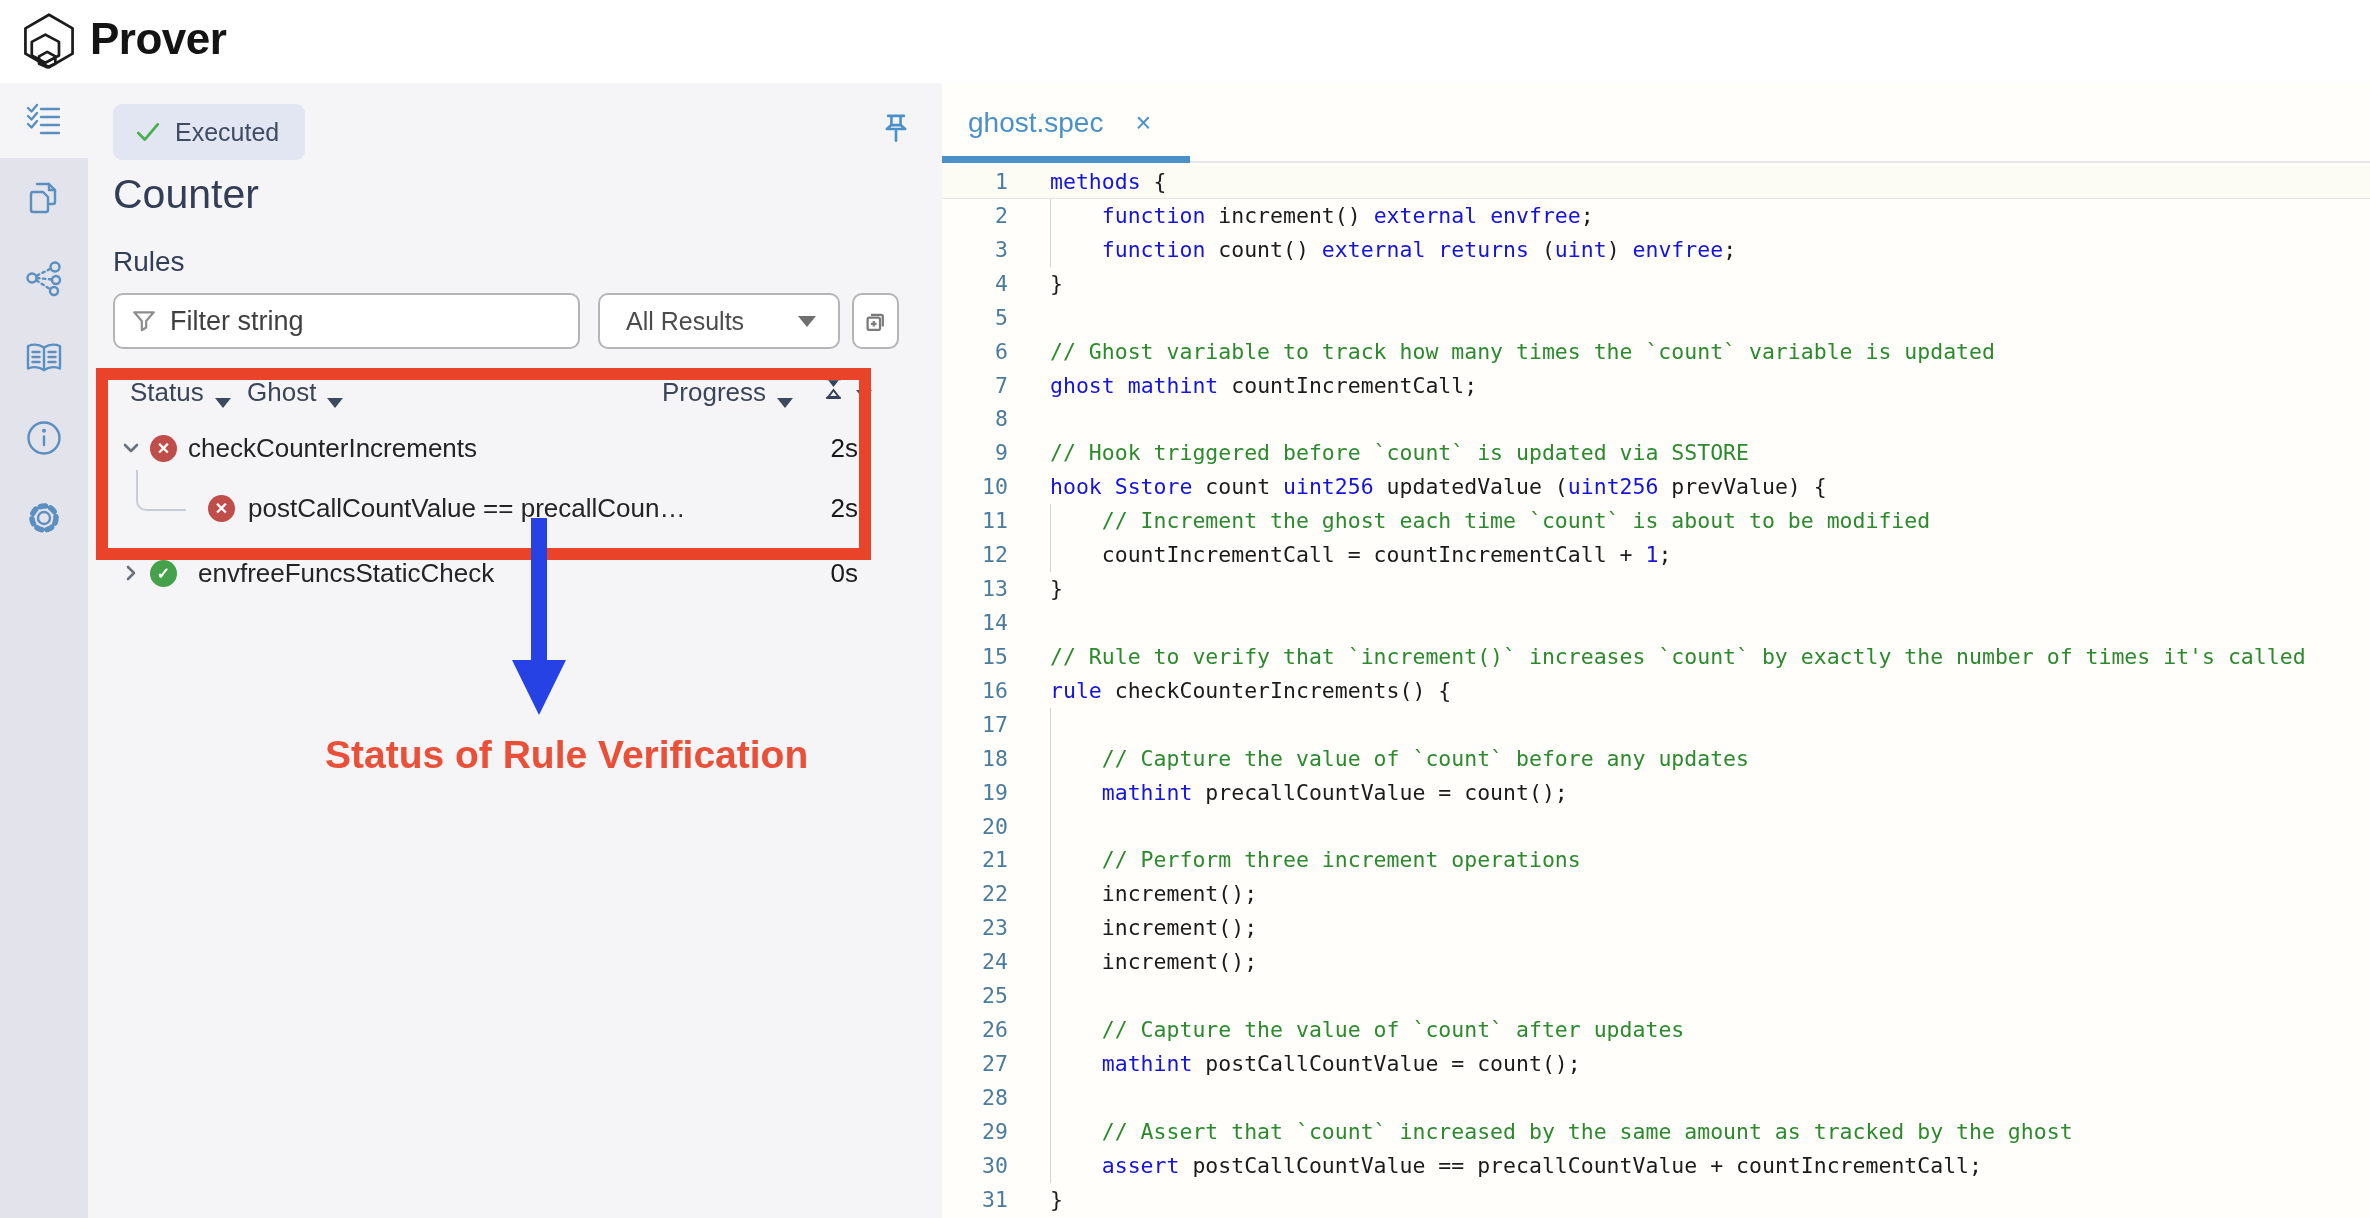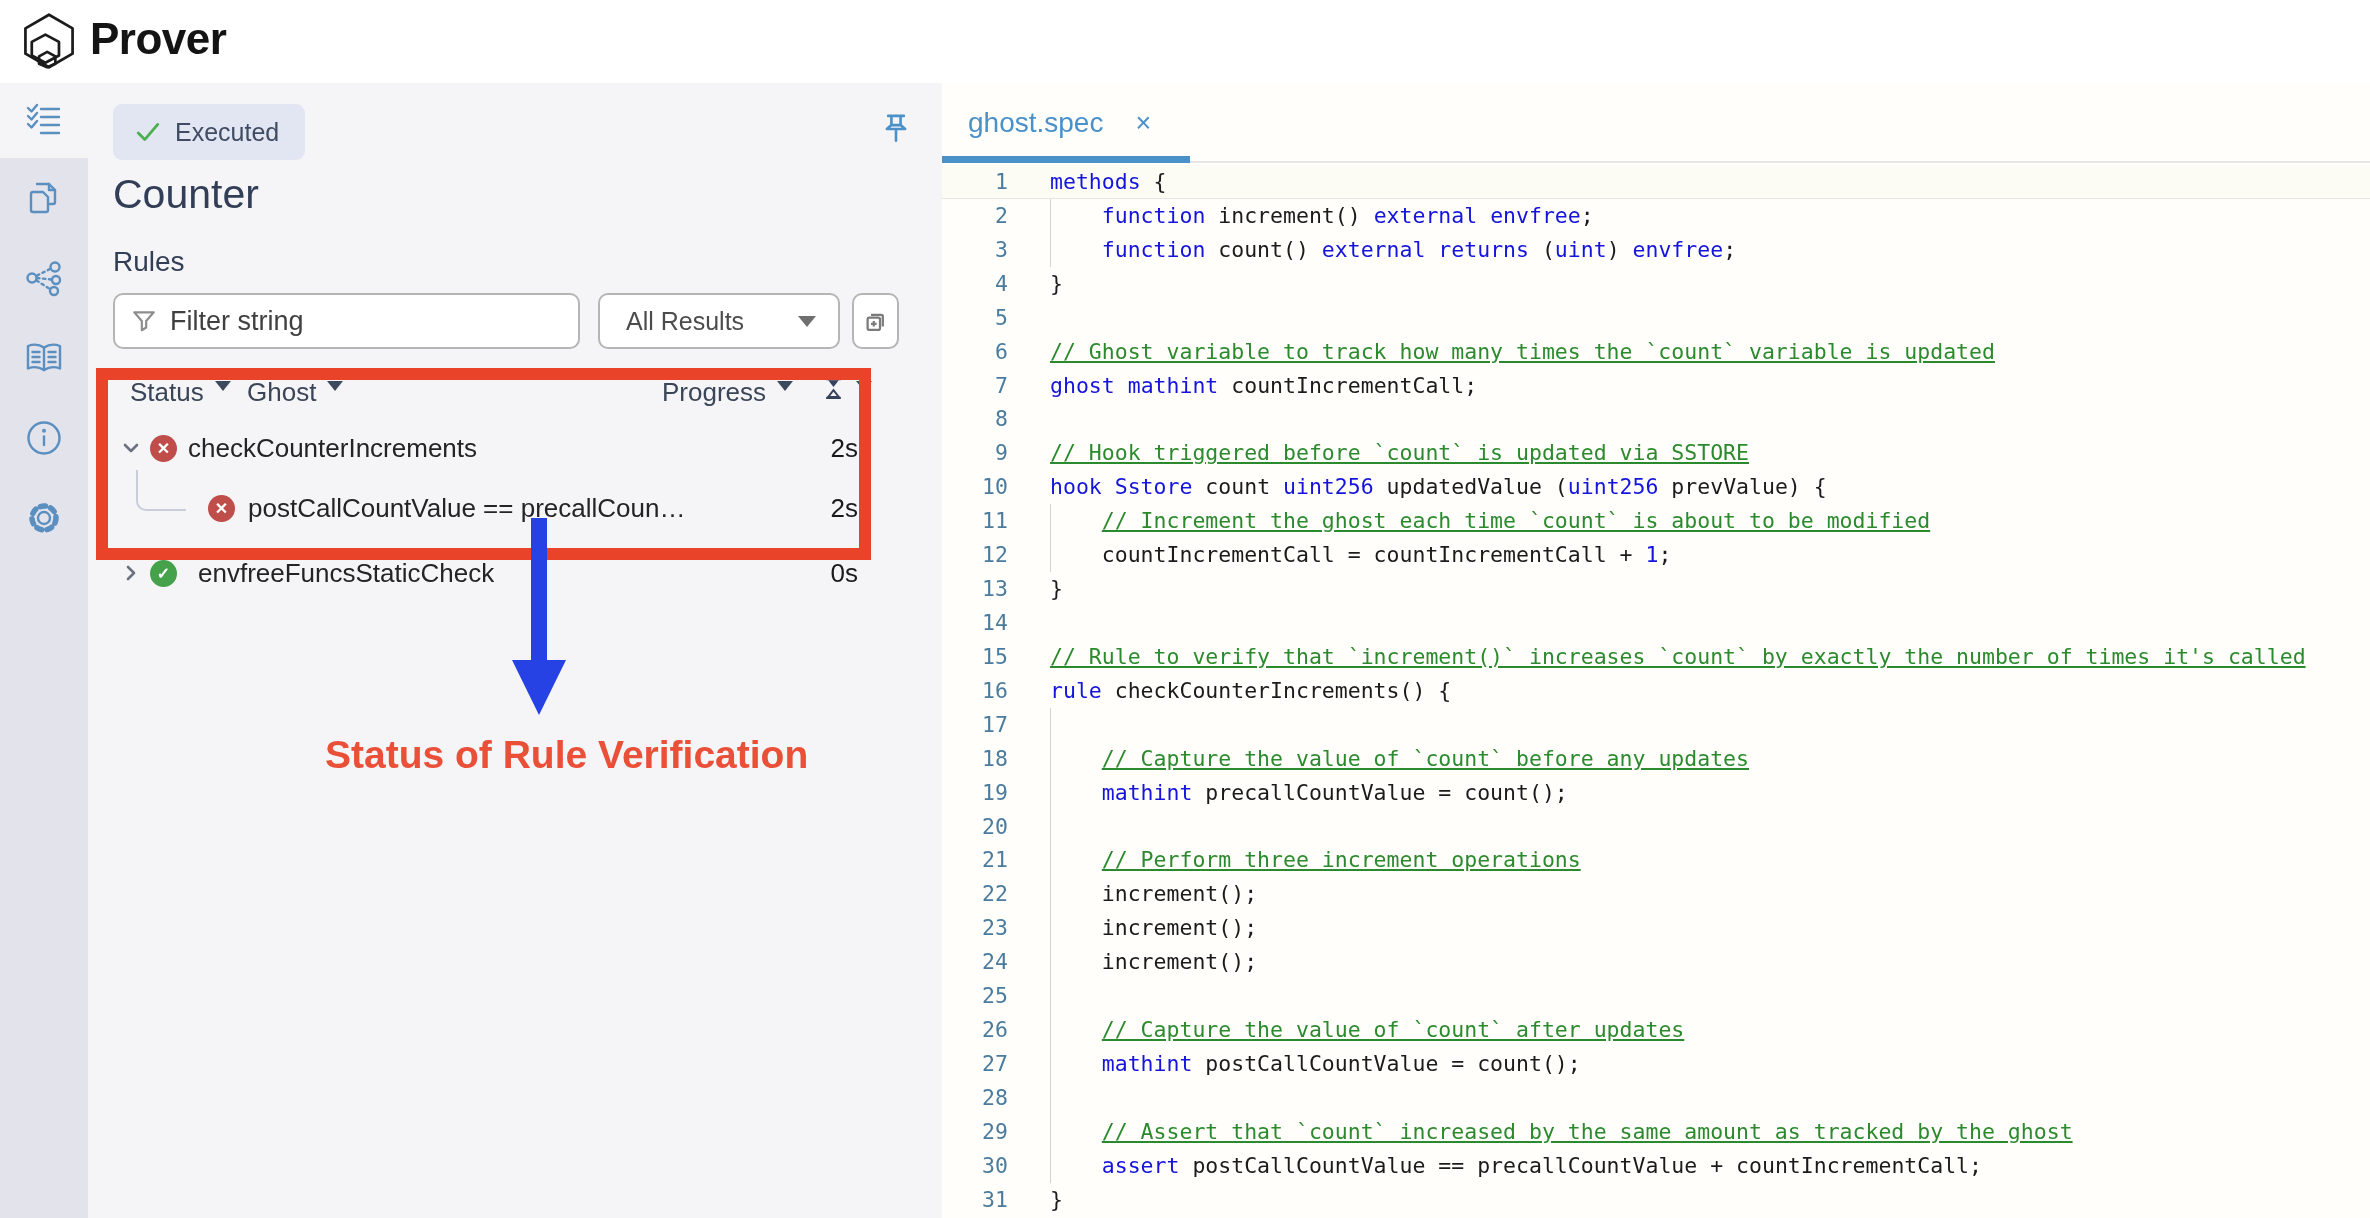--- a/index.html
+++ b/index.html
@@ -36,21 +36,21 @@
               border:2px solid #b5b5b5; border-radius:10px; display:flex; align-items:center; padding:0 22px 0 26px; }
   .dropdown-value { font-size:25px; color:#4c4c4c; }
   .caret-down { width:0; height:0; border-left:9px solid transparent; border-right:9px solid transparent;
                 border-top:11px solid #6f6f6f; margin-left:auto; }
   .dup-btn { position:absolute; left:764px; top:210px; width:47px; height:56px; background:#ffffff;
              border:2px solid #b5b5b5; border-radius:10px; display:flex; align-items:center; justify-content:center; }
   .dup-btn svg { width:27px; height:27px; stroke:#7b7b7b; fill:none; stroke-width:2; stroke-linejoin:round; }
 
   
   .thead { position:absolute; left:24px; top:294px; width:746px; height:40px; font-size:26px; font-weight:500; color:#3a4557; }
-  .th { position:absolute; display:flex; align-items:flex-start; gap:11px; }
+  .th { position:absolute; display:flex; align-items:flex-end; gap:11px; }
   .th .tcaret { width:0; height:0; border-left:8px solid transparent; border-right:8px solid transparent;
                 border-top:10px solid #3d4a5e; margin-top:4px; }
   .th-hourglass svg { width:23px; height:23px; }
 
   .rrow { position:absolute; left:24px; width:746px; height:56px; }
   .rrow .chev { position:absolute; left:6px; top:14px; width:26px; height:26px; stroke:#6a7280; fill:none; stroke-width:2.6;
                 stroke-linecap:round; stroke-linejoin:round; cursor:pointer; }
   .status-dot { position:absolute; top:14px; width:27px; height:27px; border-radius:50%; color:#ffffff;
                 display:flex; align-items:center; justify-content:center; font-size:16px; font-weight:700; }
   .status-error { background:#bf4d49; }
@@ -77,21 +77,21 @@
   .tab-underline { position:absolute; left:0; bottom:0; width:248px; height:7px; background:#4a90c9; }
 
   .code { position:absolute; left:0; top:82px; width:1428px; height:1053px; overflow:hidden;
           font-family:"DejaVu Sans Mono", monospace; font-size:21.5px; }
   .code-row { display:flex; height:33.93px; line-height:33.93px; white-space:pre; }
   .code-row.active { background:#fcfcf5; box-shadow: inset 0 -1px #e7e7e2; }
   .ln { width:66px; flex:none; text-align:right; color:#4b7b9d; }
   .cl { position:relative; flex:1; padding-left:42px; color:#1b1b1b; }
   .cl.guide::before { content:""; position:absolute; left:42px; top:0; bottom:0; width:1px; background:#d4d4d2; }
   .tok-k { color:#1414dd; }
-  .tok-c { color:#2c8a2e;text-decoration:underline; }
+  .tok-c { color:#2c8a2e; }
   .tok-n { color:#1414dd; }
 </style>
 </head>
 <body>
 
 <div class="stage">
 
   <div class="topbar">
     <svg class="logo" viewBox="0 0 64 64">
       <g fill="none" stroke="#1b1b1b" stroke-width="3" stroke-linejoin="round">

